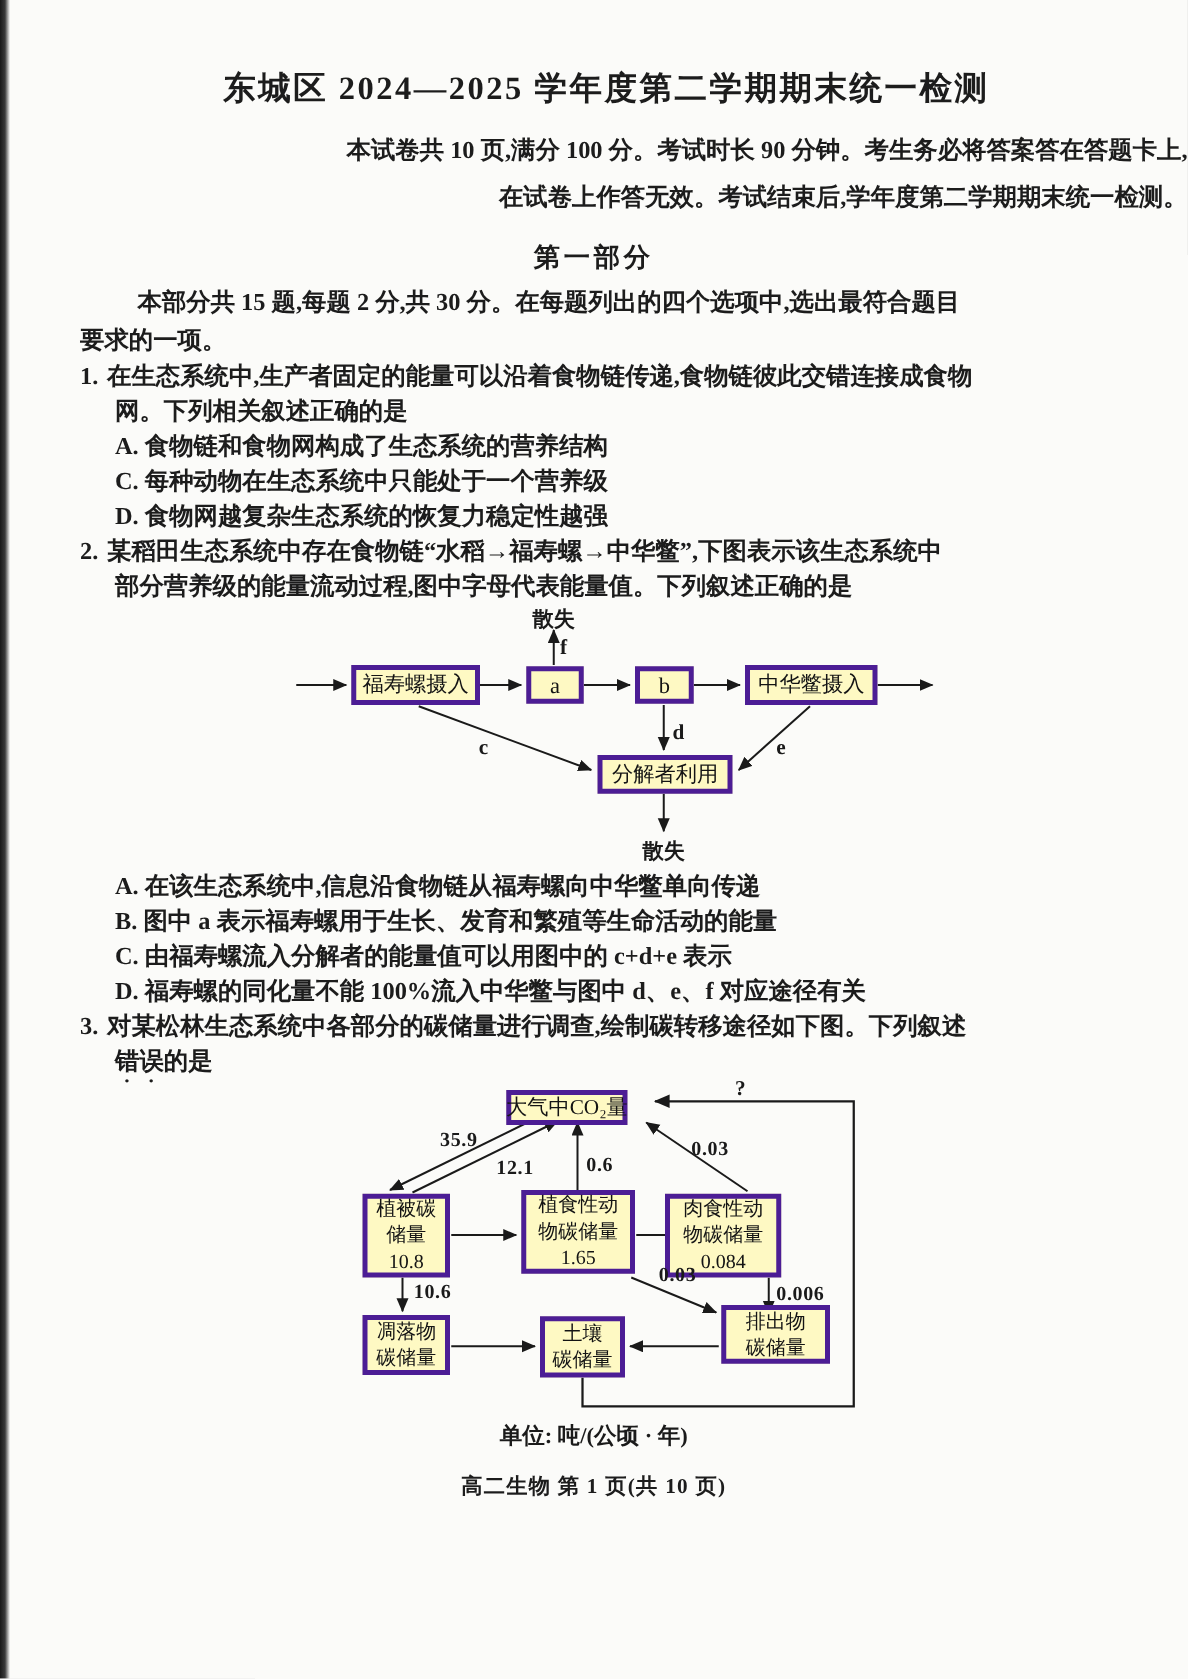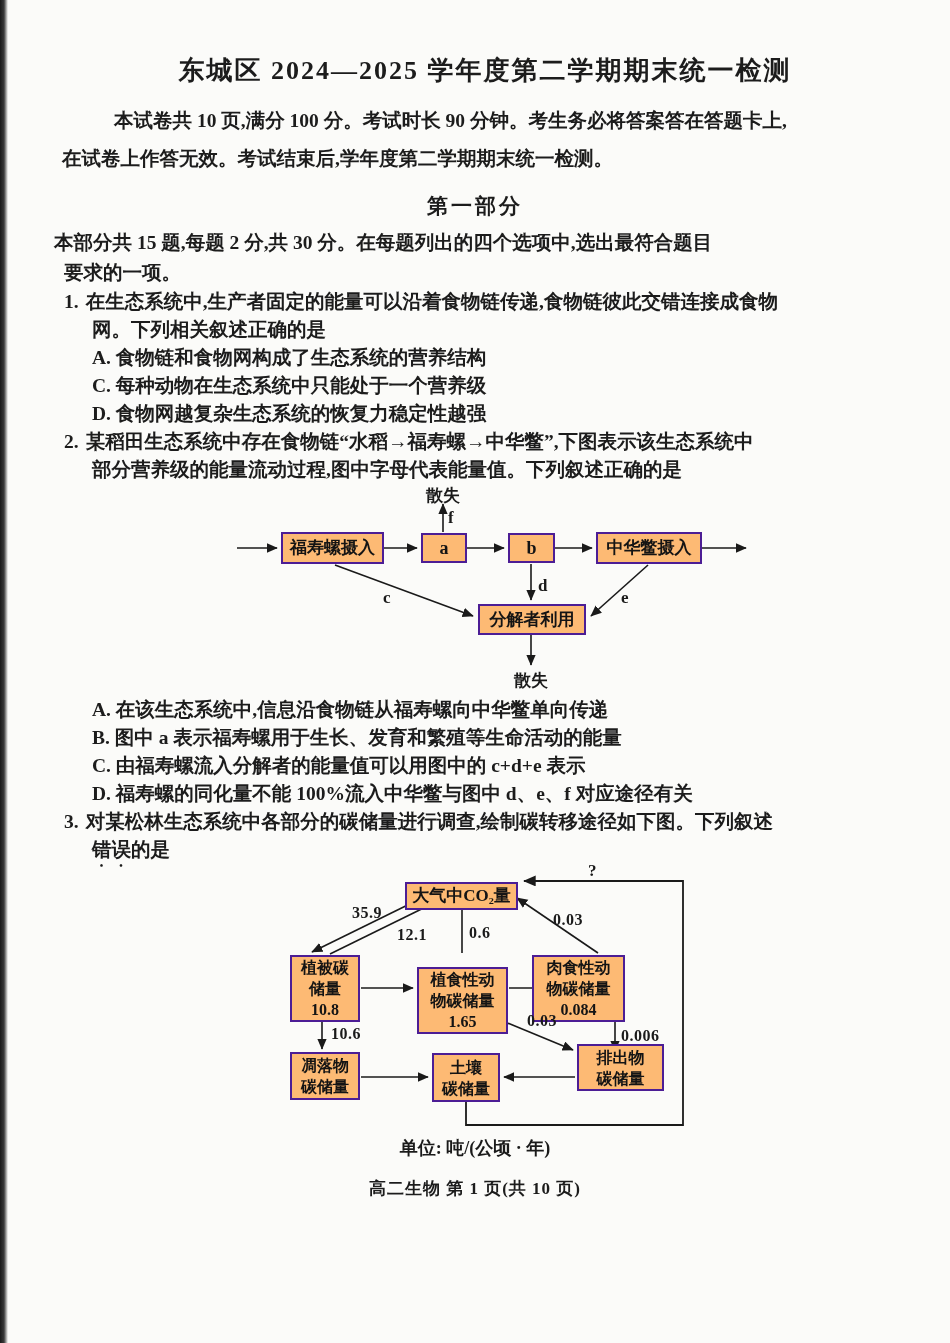--- a/index.html
+++ b/index.html
@@ -23,45 +23,45 @@
   }
   .subject-row { position:relative; margin-top:18px; height:52px; }
   .subject {
     text-align:center; font-size:38px; font-weight:700;
     letter-spacing:7px; line-height:52px; padding-left:7px;
   }
   .exam-date {
     position:absolute; right:55px; bottom:6px;
     font-size:17px; font-weight:600; letter-spacing:1px;
   }
-  .intro { height:38px; line-height:38px; font-size:19.5px; }
+  .intro { height:38px; line-height:38px; font-size:19.5px;text-align:right; }
   .intro.first { padding-left:114px; margin-top:12px; }
   .intro.cont  { padding-left:62px; }
   .part-title {
     margin-top:12px; height:32px; line-height:32px;
     text-align:center; font-size:21px; font-weight:700; letter-spacing:3px;
   }
   .pnote { height:30px; line-height:30px; font-size:19.5px; }
-  .pnote.first { padding-left:54px; margin-top:6px; }
+  .pnote.first { padding-left:110px; margin-top:6px; }
   .pnote.cont  { padding-left:64px; }
   .qline { height:28px; line-height:28px; font-size:19.5px; }
   .qline.qfirst { padding-left:64px; }
   .qline.qcont  { padding-left:92px; }
   .qline.opt    { padding-left:92px; }
   .qnum { margin-right:7px; }
   .emph {
     -webkit-text-emphasis:filled dot; -webkit-text-emphasis-position:under left;
     text-emphasis:filled dot; text-emphasis-position:under left;margin-top:20px;
   }
   .diagram { position:relative; width:950px; }
   .dsvg { position:absolute; left:0; top:0; }
   .dbox {
-    position:absolute; border:2px solid #4c1d95; background:#fdba74;
+    position:absolute; border:4px solid #4c1d95; background:#fef9c3;
     display:flex; flex-direction:column; align-items:center; justify-content:center;
-    font-size:17px; font-weight:700; color:#141414; line-height:20px; white-space:nowrap;
+    font-size:17px; font-weight:400; color:#141414; line-height:20px; white-space:nowrap;
   }
   .dbox.letter { font-size:18px; }
   .dbox.b3 { font-size:16px; line-height:21px; }
   .dbox span { display:block; }
   .dlabel { position:absolute; font-size:17px; font-weight:700; white-space:nowrap; }
   .dletter { position:absolute; font-size:17px; font-weight:700; }
   .dnum { position:absolute; font-size:16px; font-weight:700; letter-spacing:0.5px; }
   .unit-label {
     position:absolute; left:0; top:272px; width:100%;
     text-align:center; font-size:18px; font-weight:700;
@@ -148,32 +148,32 @@
       <line x1="462" y1="89" x2="462" y2="34" stroke="#1a1a1a" stroke-width="1.6" marker-end="url(#ah3)"></line>
       <line x1="598" y1="89" x2="517" y2="34" stroke="#1a1a1a" stroke-width="1.6" marker-end="url(#ah3)"></line>
       <line x1="361" y1="124" x2="413" y2="124" stroke="#1a1a1a" stroke-width="1.6" marker-end="url(#ah3)"></line>
       <line x1="509" y1="124" x2="559" y2="124" stroke="#1a1a1a" stroke-width="1.6" marker-end="url(#ah3)"></line>
       <line x1="322" y1="158" x2="322" y2="185" stroke="#1a1a1a" stroke-width="1.6" marker-end="url(#ah3)"></line>
       <line x1="505" y1="158" x2="573" y2="186" stroke="#1a1a1a" stroke-width="1.6" marker-end="url(#ah3)"></line>
       <line x1="615" y1="158" x2="615" y2="187" stroke="#1a1a1a" stroke-width="1.6" marker-end="url(#ah3)"></line>
       <line x1="361" y1="213" x2="428" y2="213" stroke="#1a1a1a" stroke-width="1.6" marker-end="url(#ah3)"></line>
       <line x1="575" y1="213" x2="504" y2="213" stroke="#1a1a1a" stroke-width="1.6" marker-end="url(#ah3)"></line>
     </svg>
-    <div class="dbox" style="left:405px;top:18px;width:113px;height:28px">大气中CO₂量</div>
+    <div class="dbox" style="left:405px;top:8px;width:97px;height:28px">大气中CO₂量</div>
     <div class="dlabel" style="left:588px;top:-3px">?</div>
     <div class="dnum" style="left:352px;top:40px">35.9</div>
     <div class="dnum" style="left:397px;top:62px">12.1</div>
     <div class="dnum" style="left:469px;top:60px">0.6</div>
     <div class="dnum" style="left:553px;top:47px">0.03</div>
     <div class="dbox b3" style="left:290px;top:91px;width:70px;height:67px">
       <span>植被碳</span>
       <span>储量</span>
       <span>10.8</span>
     </div>
-    <div class="dbox b3" style="left:417px;top:103px;width:91px;height:67px">
+    <div class="dbox b3" style="left:417px;top:88px;width:91px;height:67px">
       <span>植食性动</span>
       <span>物碳储量</span>
       <span>1.65</span>
     </div>
     <div class="dbox b3" style="left:532px;top:91px;width:93px;height:67px">
       <span>肉食性动</span>
       <span>物碳储量</span>
       <span>0.084</span>
     </div>
     <div class="dnum" style="left:331px;top:161px">10.6</div>

